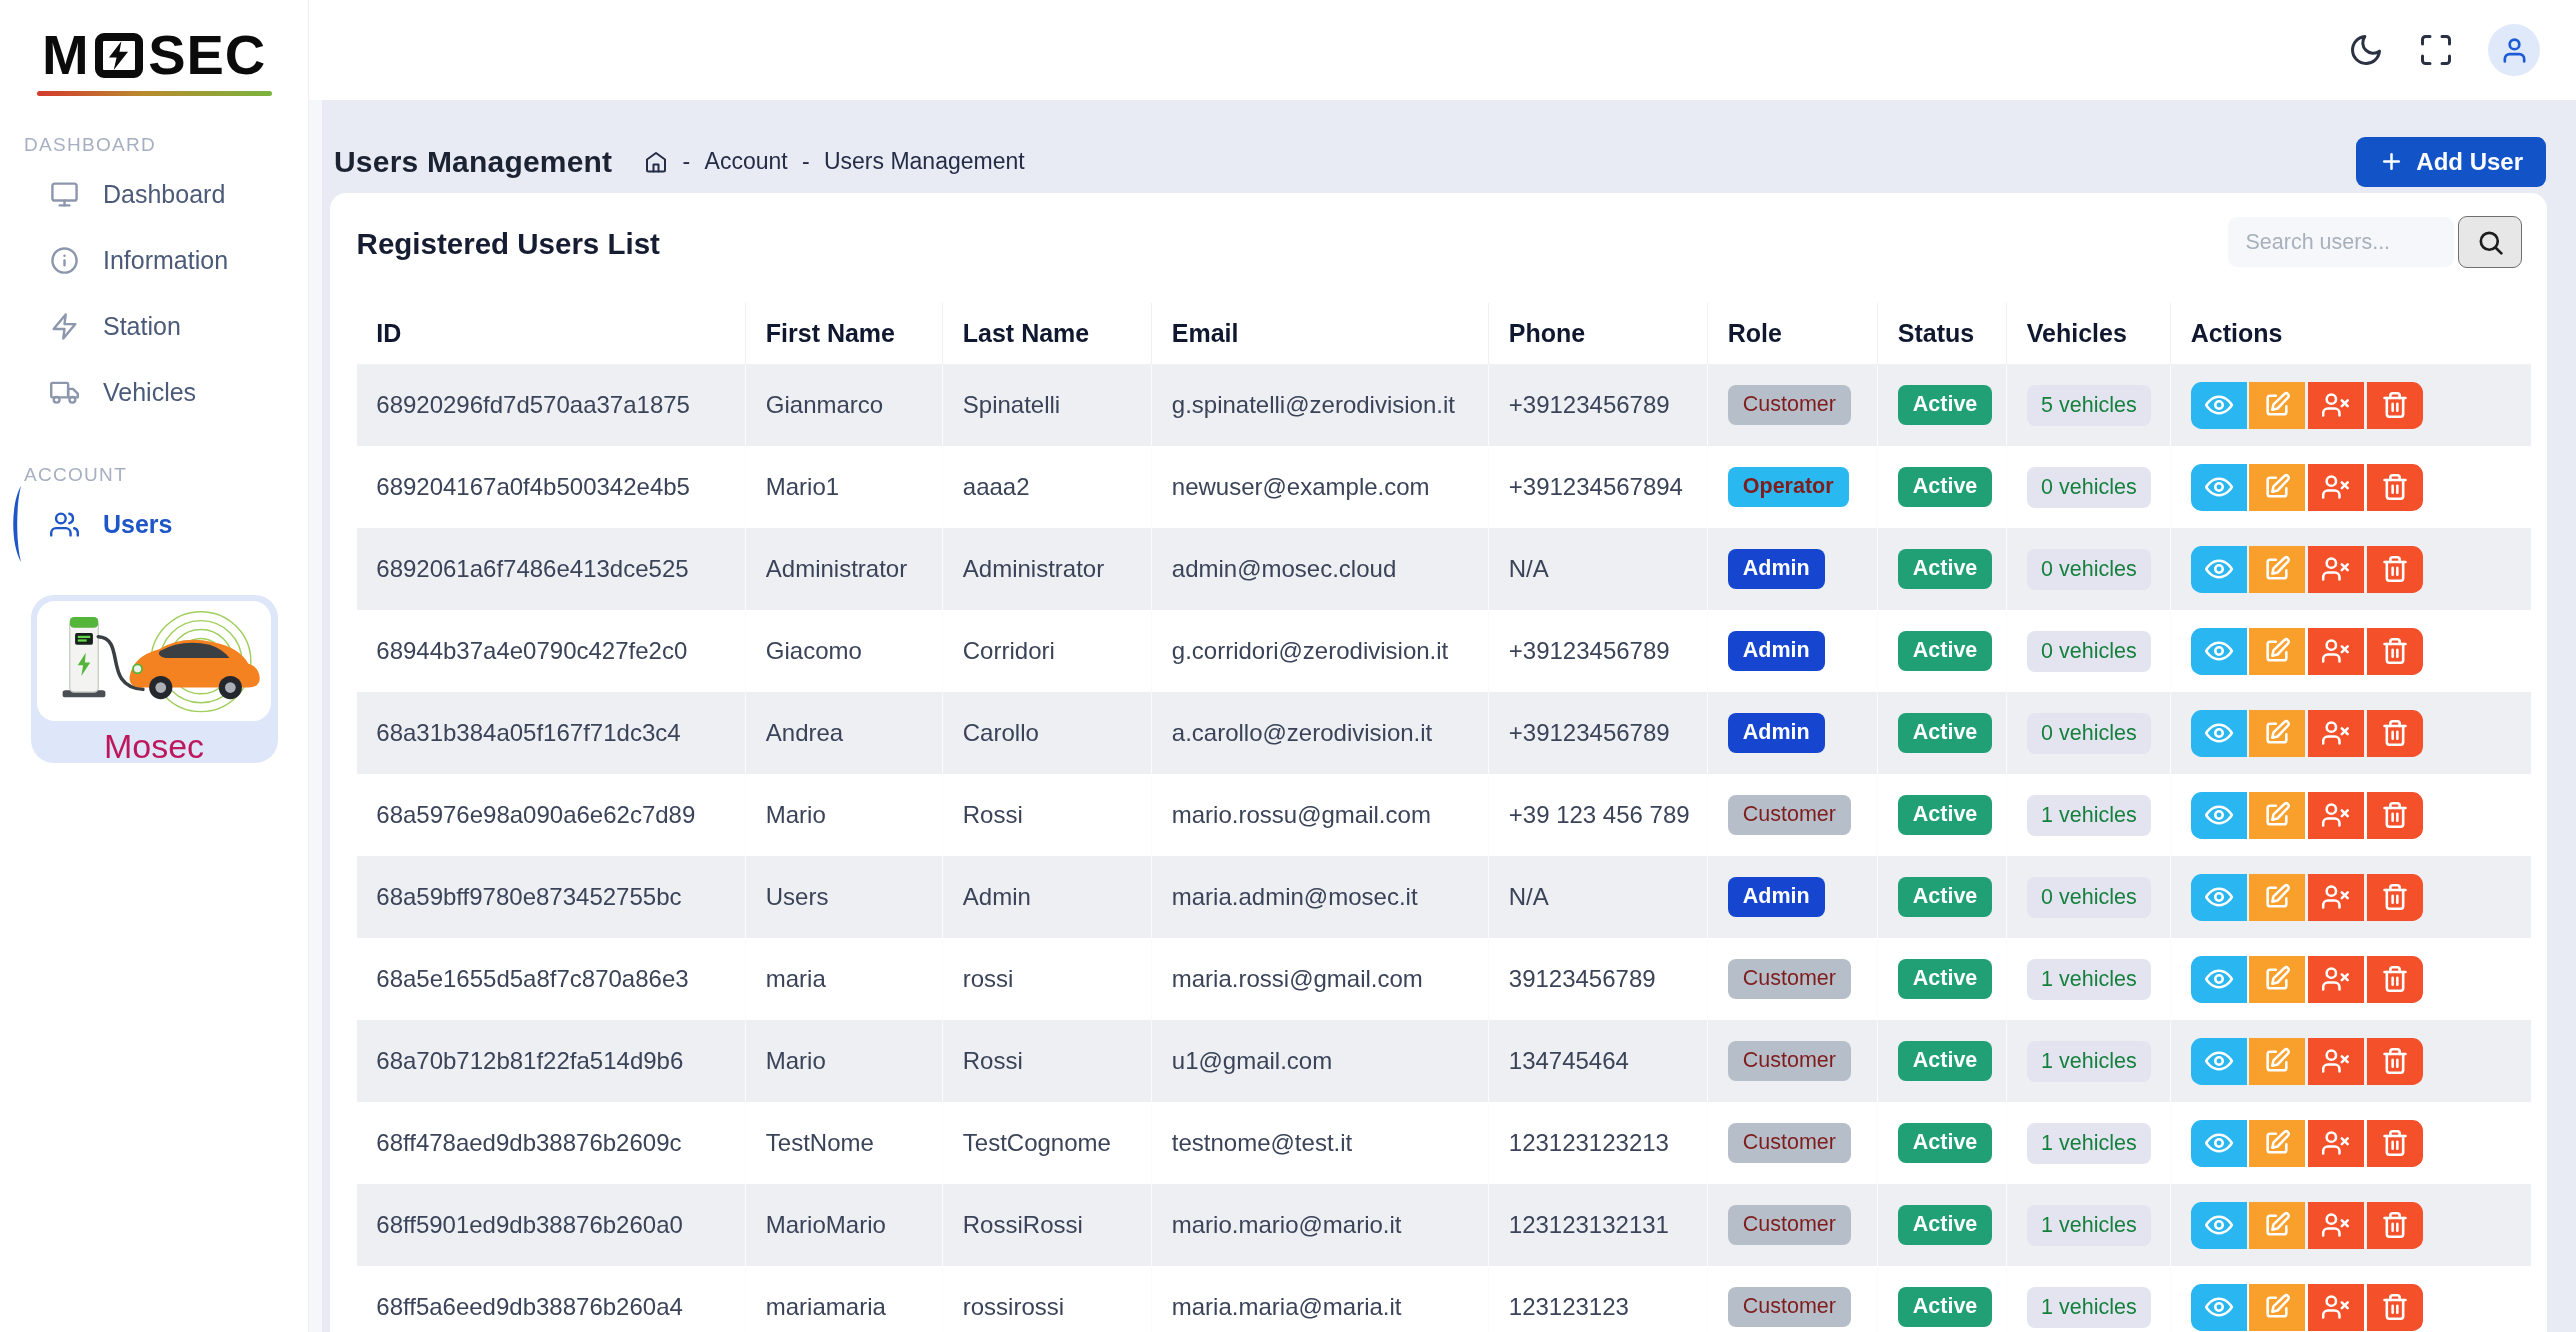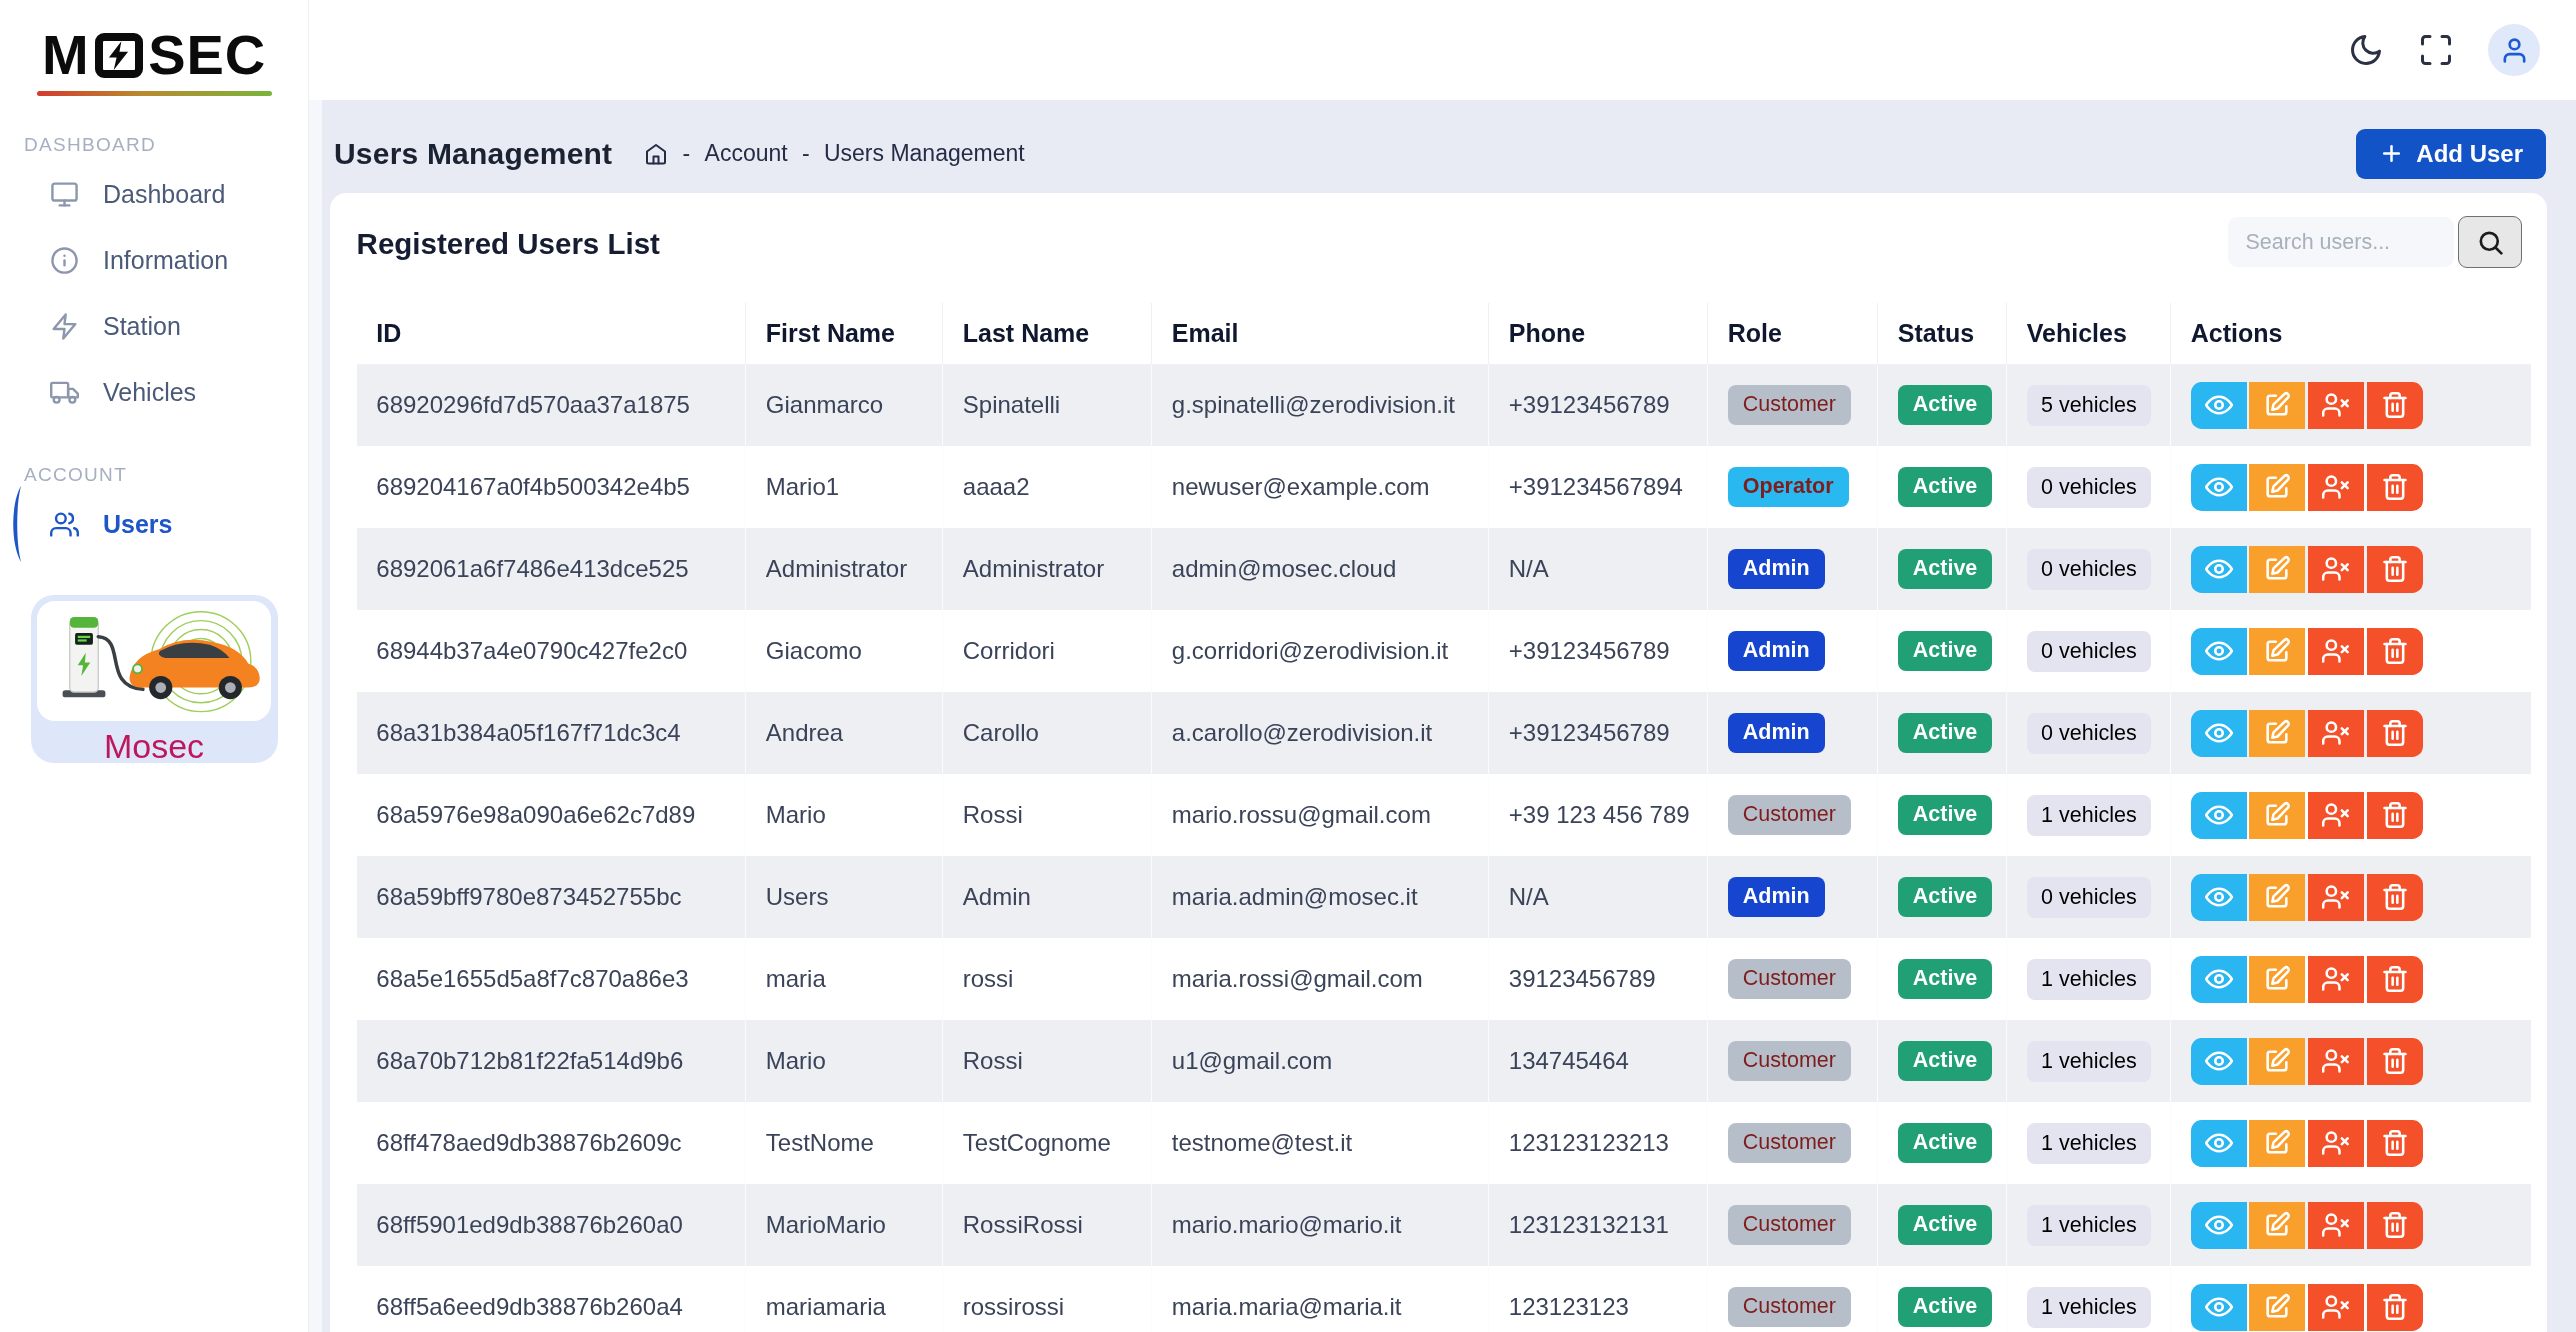--- a/index.html
+++ b/index.html
@@ -41,21 +41,21 @@
   .topbar { position:absolute; left:309px; right:0; top:0; height:100px; background:#ffffff;
     display:flex; align-items:center; justify-content:flex-end; gap:34px; padding-right:36px; z-index:4; }
   .icon-btn { width:36px; height:36px; color:#2a3142; cursor:pointer; background:none; border:none; }
   .avatar-btn { width:52px; height:52px; border-radius:50%; background:#dfe9f9; border:none;
     display:flex; align-items:center; justify-content:center; color:#1d5bd6; cursor:pointer; }
 
   
   .main { position:absolute; left:309px; right:0; top:100px; bottom:0; overflow:hidden; }
   .scroll-strip { position:absolute; left:0; top:0; bottom:0; width:12.5px; background:#f6f7fb; }
   .page-header { display:flex; align-items:center; justify-content:space-between;
-    padding:21.5px 30px 0 25px; height:86px; }
+    padding:21.5px 30px 0 25px; height:86px;margin-top:8px; }
   .ph-left { display:flex; align-items:center; }
   .page-title { font-size:30px; font-weight:700; color:#1b2232; letter-spacing:0.2px; }
   .breadcrumb { display:flex; align-items:center; gap:14.3px; margin-left:32px; font-size:23px; color:#242c46; }
   .crumb { cursor:pointer; }
   .crumb-sep { color:#242c46; }
   .home-icon { width:24px; height:24px; color:#242c46; cursor:pointer; }
   .add-user-btn { display:flex; align-items:center; gap:12.5px; background:#1254c8; color:#fff;
     border:none; border-radius:9px; height:50px; padding:0 23px; font-size:24px; font-weight:600;
     cursor:pointer; font-family:inherit; }
   .add-user-btn .plus-icon { width:25px; height:25px; }
@@ -81,21 +81,21 @@
   .users td { height:82px; padding:0 0 0 19.7px; font-size:24px; color:#3a4358;
     border-right:1.8px solid #fafbfd; overflow:hidden; white-space:nowrap; }
   .users td:last-child { border-right:none; }
   .users tbody tr:nth-child(odd) { background:#edeff3; }
   .badge { display:inline-block; padding:8px 15px; border-radius:8px; font-size:21.5px; font-weight:600; line-height:1.1; }
   .role-customer { background:#b6bec9; color:#7f1d1d; font-weight:500; }
   .role-operator { background:#29b8f0; color:#7f1d1d; }
   .role-admin    { background:#1646d0; color:#ffffff; }
   .status-active { background:#21a076; color:#ffffff; }
   .pill-vehicles { display:inline-block; padding:8px 14.3px; border-radius:8px; background:#e4e4f1;
-    color:#000000; font-size:21.5px; font-weight:500; }
+    color:#15803d; font-size:21.5px; font-weight:500; }
   .actions-group { display:flex; gap:2.7px; }
   .act-btn { width:56px; height:47px; border:none; display:flex; align-items:center; justify-content:center;
     cursor:pointer; color:#fff; }
   .act-btn svg { width:28px; height:28px; }
   .act-btn:first-child { border-radius:10.7px 0 0 10.7px; }
   .act-btn:last-child  { border-radius:0 10.7px 10.7px 0; }
   .act-view   { background:#29b6f1; }
   .act-edit   { background:#f9a02c; }
   .act-remove { background:#f4502a; }
   .act-delete { background:#f4502a; }

